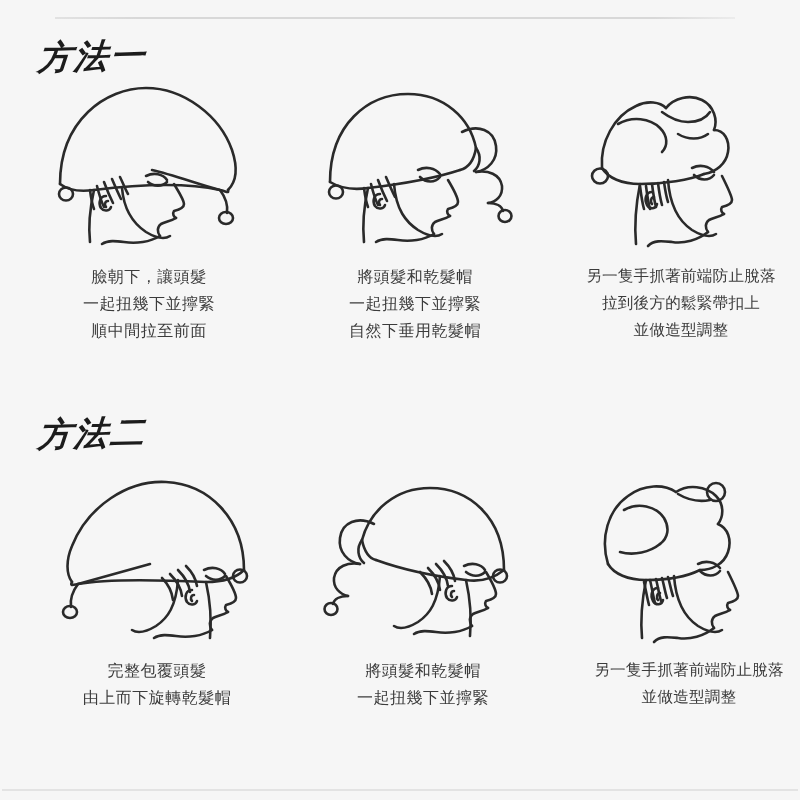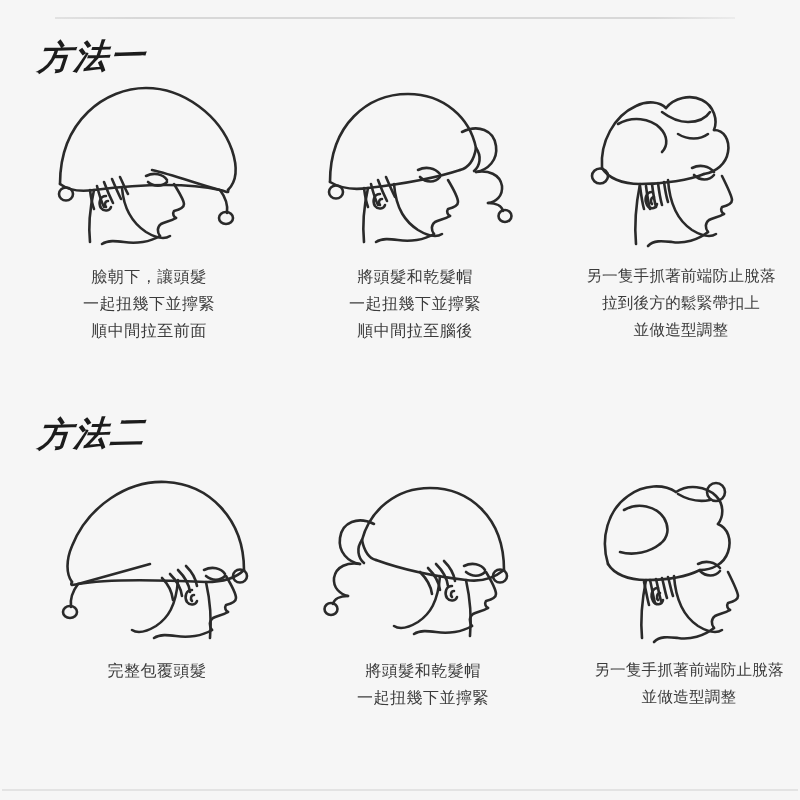--- a/index.html
+++ b/index.html
@@ -185,21 +185,21 @@
               <path d="M81 112 C83 120 85 127 88 133"></path>
               <path d="M88 108 C91 116 94 123 97 129"></path>
               <path d="M96 105 C99 112 102 119 105 125"></path>
               <ellipse cx="46" cy="120" rx="7" ry="6.5"></ellipse>
             </g>
           </svg>
         </div>
         <div class="step-caption">
           <span class="caption-line">將頭髮和乾髮帽</span>
           <span class="caption-line">一起扭幾下並擰緊</span>
-          <span class="caption-line">順中間拉至腦後</span>
+          <span class="caption-line">自然下垂用乾髮帽</span>
         </div>
       </div>
 
       <div class="step step-wide">
         <div class="step-figure">
           <svg viewBox="0 0 250 185" xmlns="http://www.w3.org/2000/svg">
             <g fill="none" stroke="#2a2a2a" stroke-width="2.6" stroke-linecap="round" stroke-linejoin="round">
 
               <path d="M46 96 C44 70 58 44 80 34 C92 28 104 30 110 36"></path>
               <path d="M110 36 C118 26 134 22 146 28 C158 34 162 48 158 58"></path>
@@ -267,20 +267,21 @@
               <path d="M130 112 C136 118 140 126 141 134"></path>
               <path d="M138 108 C144 114 149 122 150 130"></path>
               <path d="M146 104 C152 110 157 118 158 126"></path>
               <path d="M154 100 C160 106 164 113 165 120"></path>
               <ellipse cx="208" cy="110" rx="7" ry="6.5"></ellipse>
             </g>
           </svg>
         </div>
         <div class="step-caption">
           <span class="caption-line">完整包覆頭髮</span>
+          <span class="caption-line">由上而下旋轉乾髮帽</span>
         </div>
       </div>
 
       <div class="step step-narrow">
         <div class="step-figure">
           <svg viewBox="0 0 250 185" xmlns="http://www.w3.org/2000/svg">
             <g fill="none" stroke="#2a2a2a" stroke-width="2.6" stroke-linecap="round" stroke-linejoin="round">
 
               <path d="M206 104 C206 50 170 22 132 22 C98 22 72 44 64 74"></path>
               <path d="M206 104 C196 112 182 116 168 114 C134 110 100 102 78 94"></path>

